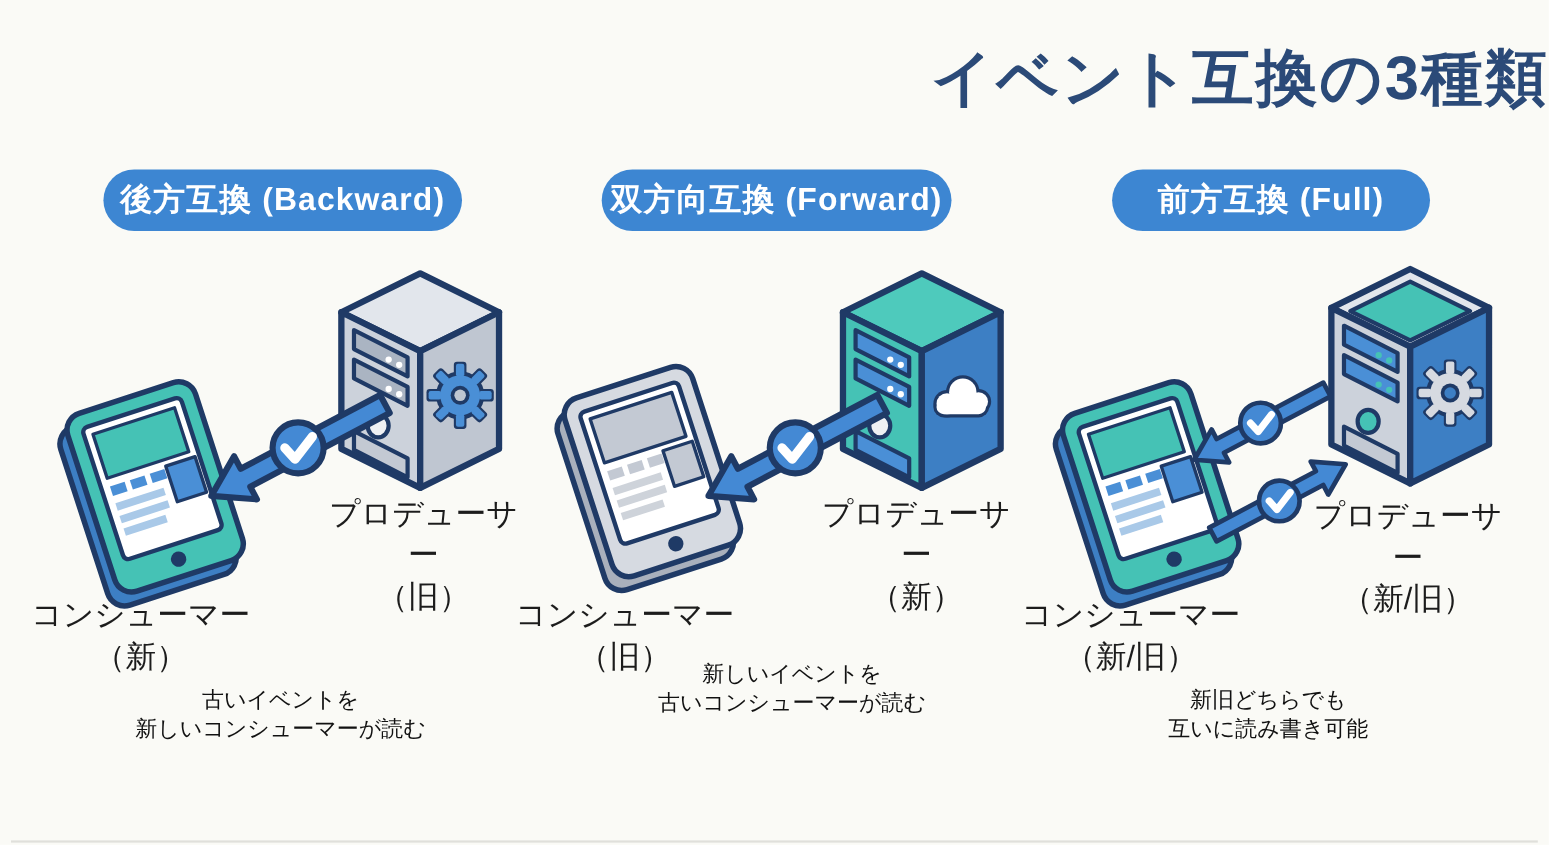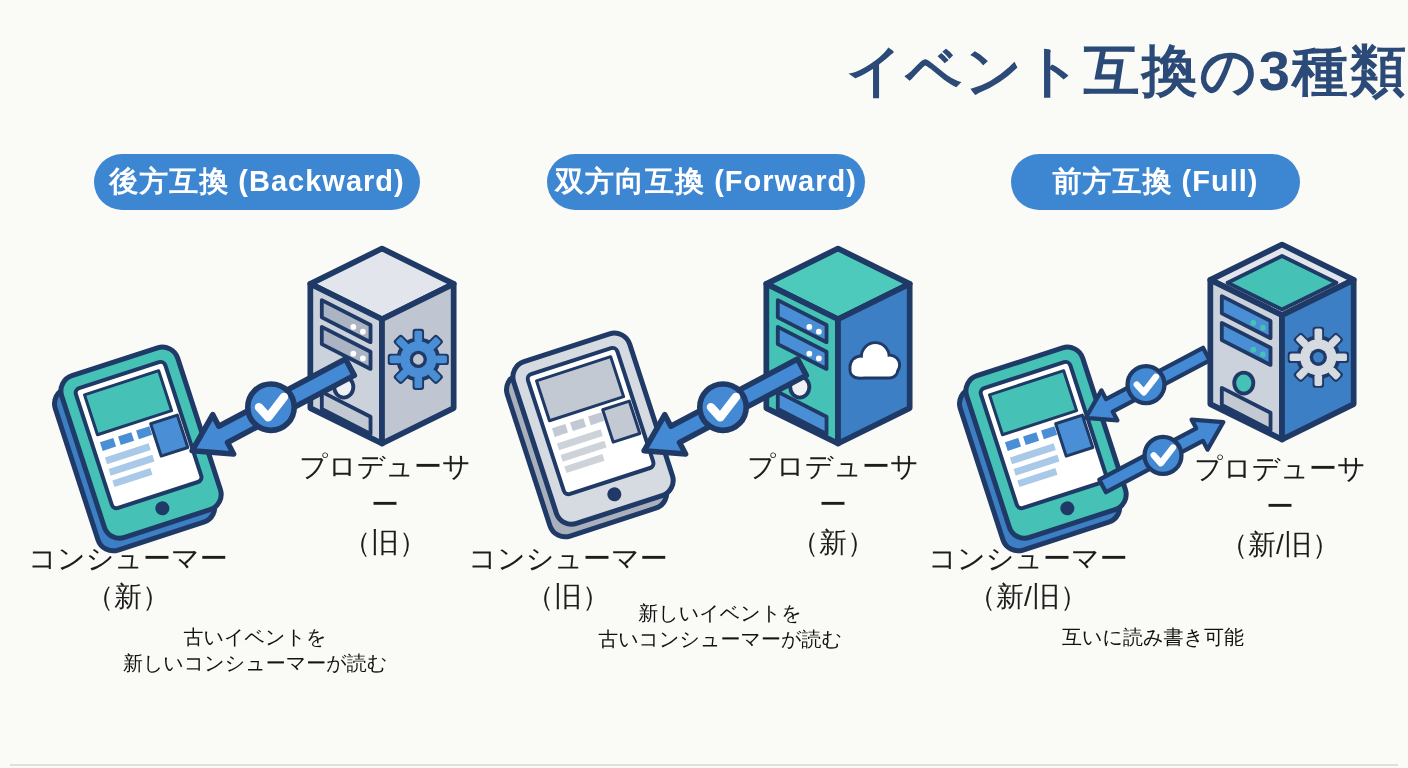--- a/index.html
+++ b/index.html
@@ -311,17 +311,18 @@
 
   <div class="description desc-1">
     <div>古いイベントを</div>
     <div>新しいコンシューマーが読む</div>
   </div>
   <div class="description desc-2">
     <div>新しいイベントを</div>
     <div>古いコンシューマーが読む</div>
   </div>
   <div class="description desc-3">
+    <div>新旧どちらでも</div>
     <div>互いに読み書き可能</div>
   </div>
 
   <div class="bottom-line"></div>
 </div>
 
 </body></html>

